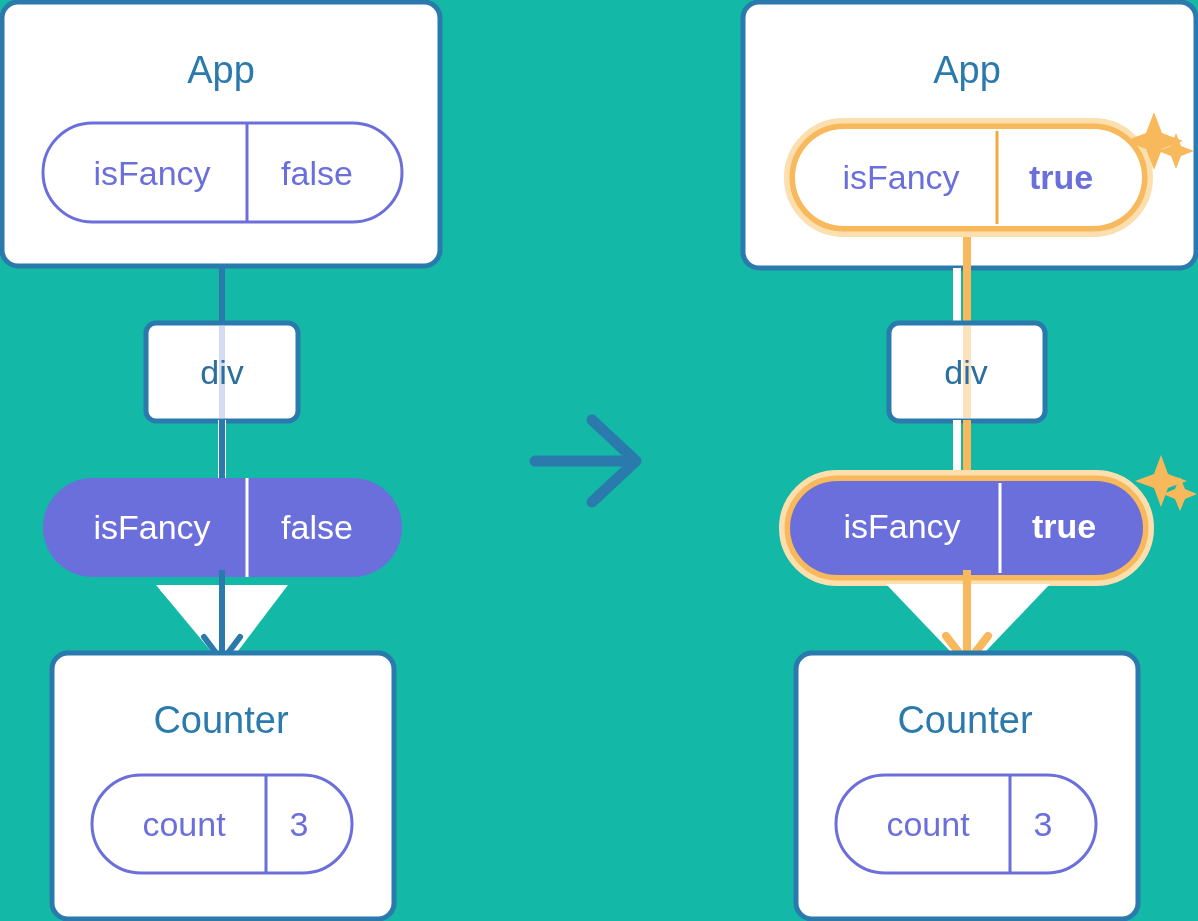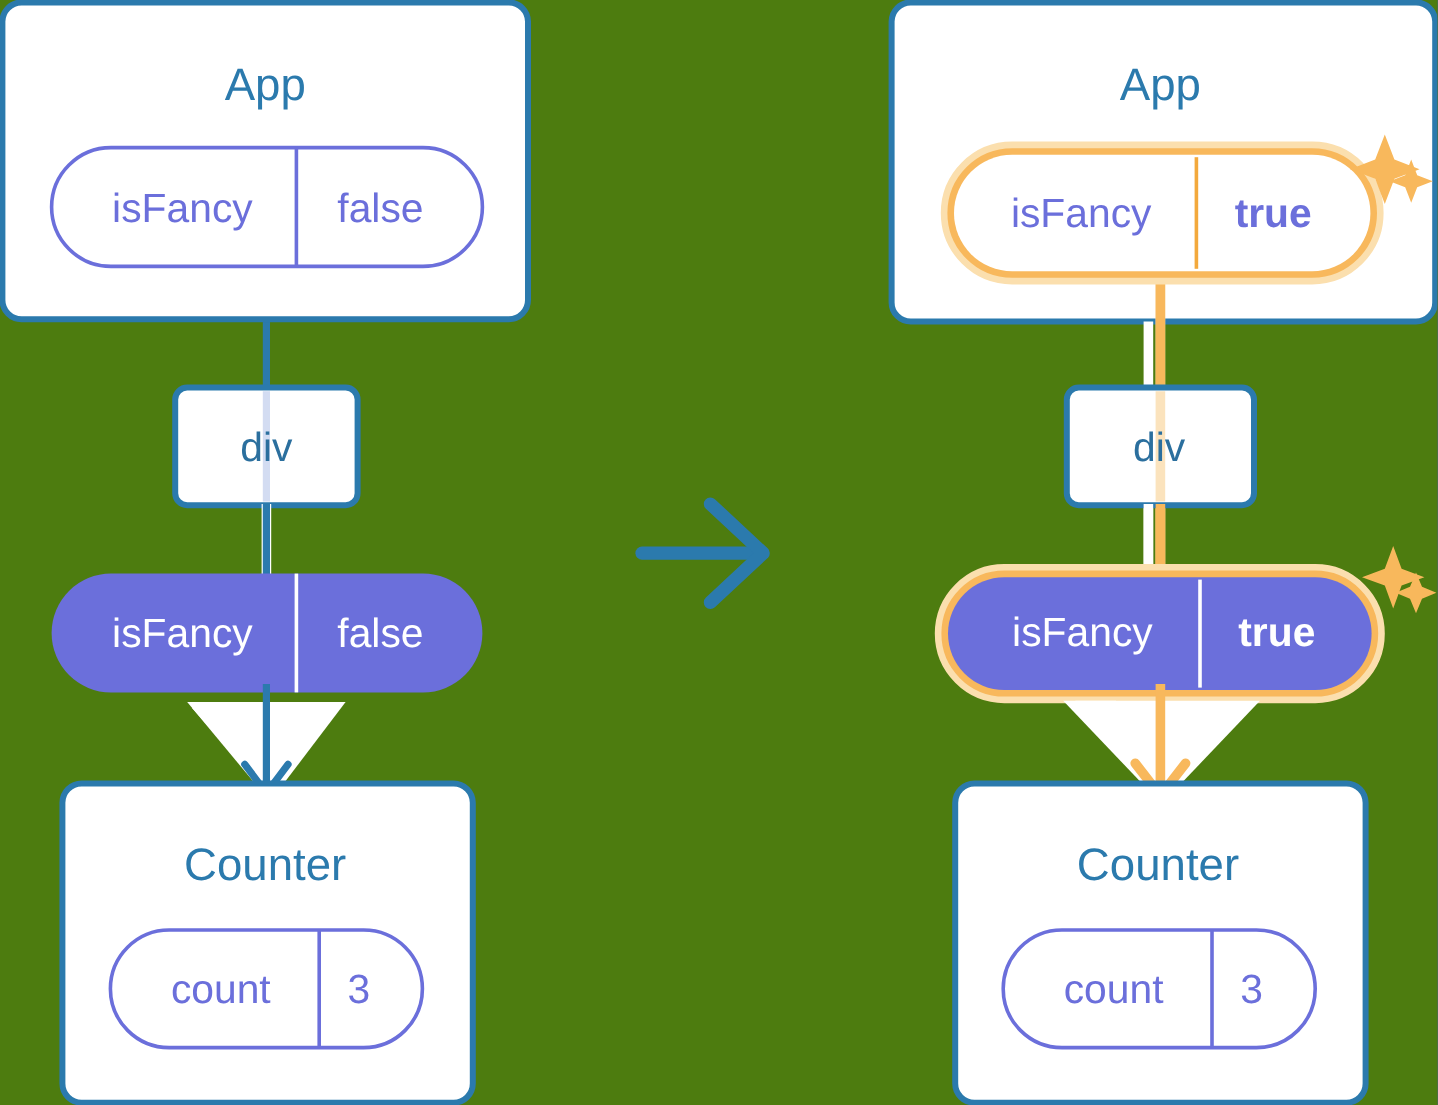--- a/index.html
+++ b/index.html
@@ -10,21 +10,21 @@
   body {
     width: 1198px;
     height: 921px;
     overflow: hidden;
     font-family: "Liberation Sans", sans-serif;
   }
   #stage {
     position: relative;
     width: 1198px;
     height: 921px;
-    background: #4d7c0f;
+    background: #14b8a6;
   }
   svg#diagram {
     position: absolute;
     left: 0;
     top: 0;
     width: 1198px;
     height: 921px;
     display: block;
   }
   .comp-label {

